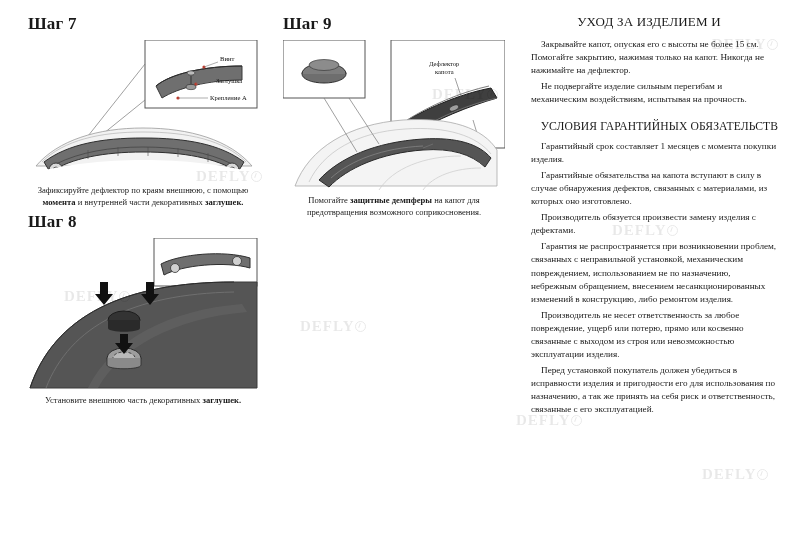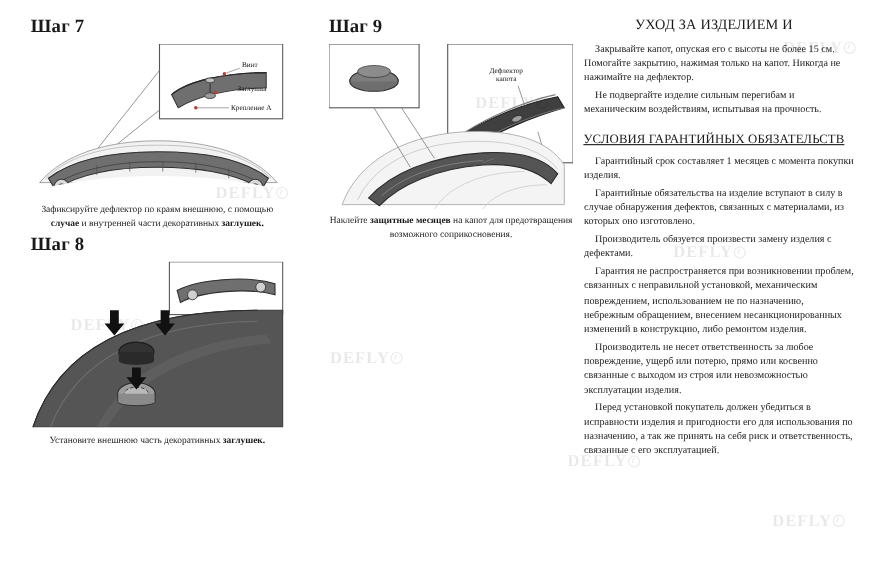--- a/index.html
+++ b/index.html
@@ -23,21 +23,21 @@
 
   
   .col-left {
     position: absolute;
     left: 28px;
     top: 14px;
     width: 230px;
   }
   .col-mid {
     position: absolute;
-    left: 299px;
+    left: 283px;
     top: 14px;
     width: 222px;
   }
   .col-right {
     position: absolute;
     left: 520px;
     top: 14px;
     width: 258px;
   }
 
@@ -75,25 +75,24 @@
     letter-spacing: .2px;
   }
   .para {
     font-size: 9.2px;
     line-height: 1.42;
     text-indent: 10px;
     margin: 0 0 3px 11px;
     text-align: left;
   }
   .sec-title {
-    text-align: center;
+    text-align: right;
     font-size: 11.6px;
     margin: 14px 0 7px 0;
     letter-spacing: .1px;
-    text-decoration: underline;
   }
 
   
   .wm {
     position: absolute;
     color: #000;
     opacity: .085;
     font-family: "Liberation Serif", serif;
     font-weight: bold;
     font-size: 15px;
@@ -178,21 +177,21 @@
           <circle cx="28" cy="130" r="7" fill="#d9d9d9" stroke="#3a3a3a" stroke-width="1"></circle>
           <circle cx="28" cy="130" r="3" fill="#9a9a9a" stroke="#3a3a3a" stroke-width=".7"></circle>
           <circle cx="204" cy="130" r="7" fill="#d9d9d9" stroke="#3a3a3a" stroke-width="1"></circle>
           <circle cx="204" cy="130" r="3" fill="#9a9a9a" stroke="#3a3a3a" stroke-width=".7"></circle>
 
           <path d="M6 133 C36 124, 78 120, 115 120 C154 120, 196 124, 226 133 L226 140 L6 140 Z" fill="#ffffff" stroke="none"></path>
         </svg>
       </div>
 
       <div class="caption">
-        <span>Зафиксируйте дефлектор по краям внешнюю, с помощью </span><b>случае</b><span> и внутренней части декоративных </span><b>заглушек.</b>
+        <span>Зафиксируйте дефлектор по краям внешнюю, с помощью </span><b>момента</b><span> и внутренней части декоративных </span><b>заглушек.</b>
       </div>
     </div>
 
     <div style="margin-top:4px">
       <div class="step-title">Шаг 8</div>
 
       <div class="fig">
         <svg width="230" height="152" viewBox="0 0 230 152" xmlns="http://www.w3.org/2000/svg">
 
           <rect x="126" y="0" width="103" height="48" fill="#ffffff" stroke="#555" stroke-width="1"></rect>
@@ -259,37 +258,37 @@
           <path d="M96 150 C110 128, 142 116, 178 116" fill="none" stroke="#cfcfcf" stroke-width=".8"></path>
           <path d="M140 150 C150 136, 172 128, 198 128" fill="none" stroke="#cfcfcf" stroke-width=".8"></path>
 
           <line x1="41" y1="58" x2="74" y2="112" stroke="#777" stroke-width=".7"></line>
           <line x1="66" y1="58" x2="96" y2="104" stroke="#777" stroke-width=".7"></line>
           <line x1="140" y1="108" x2="150" y2="104" stroke="#777" stroke-width=".7"></line>
         </svg>
       </div>
 
       <div class="caption">
-        <span>Наклейте </span><b>защитные месяцев</b><span> на капот для предотвращения возможного соприкосновения.</span>
+        <span>Помогайте </span><b>защитные демпферы</b><span> на капот для предотвращения возможного соприкосновения.</span>
       </div>
     </div>
   </div>
 
   <div class="col-right">
     <div class="doc-title">
       <div>УХОД ЗА ИЗДЕЛИЕМ И</div>
     </div>
 
     <p class="para">Закрывайте капот, опуская его с высоты не более 15 см. Помогайте закрытию, нажимая только на капот. Никогда не нажимайте на дефлектор.</p>
     <p class="para">Не подвергайте изделие сильным перегибам и механическим воздействиям, испытывая на прочность.</p>
 
     <div class="sec-title">УСЛОВИЯ ГАРАНТИЙНЫХ ОБЯЗАТЕЛЬСТВ</div>
 
     <p class="para">Гарантийный срок составляет 1 месяцев с момента покупки изделия.</p>
-    <p class="para">Гарантийные обязательства на изделие вступают в силу в случае обнаружения дефектов, связанных с материалами, из которых оно изготовлено.</p>
+    <p class="para">Гарантийные обязательства на капота вступают в силу в случае обнаружения дефектов, связанных с материалами, из которых оно изготовлено.</p>
     <p class="para">Производитель обязуется произвести замену изделия с дефектами.</p>
     <p class="para">Гарантия не распространяется при возникновении проблем, связанных с неправильной установкой, механическим повреждением, использованием не по назначению, небрежным обращением, внесением несанкционированных изменений в конструкцию, либо ремонтом изделия.</p>
     <p class="para">Производитель не  несет ответственность за любое повреждение, ущерб или потерю, прямо или косвенно связанные с выходом из строя или невозможностью эксплуатации изделия.</p>
     <p class="para">Перед установкой покупатель должен убедиться в исправности изделия и пригодности его для использования по назначению, а так же принять на себя риск и ответственность, связанные с его эксплуатацией.</p>
   </div>
 
   <div id="watermark-layer">
       <div class="wm" style="left: 64px; top: 288px;">DEFLY<span class="dot"></span></div>
       <div class="wm" style="left: 196px; top: 168px;">DEFLY<span class="dot"></span></div>
       <div class="wm" style="left: 300px; top: 318px;">DEFLY<span class="dot"></span></div>

